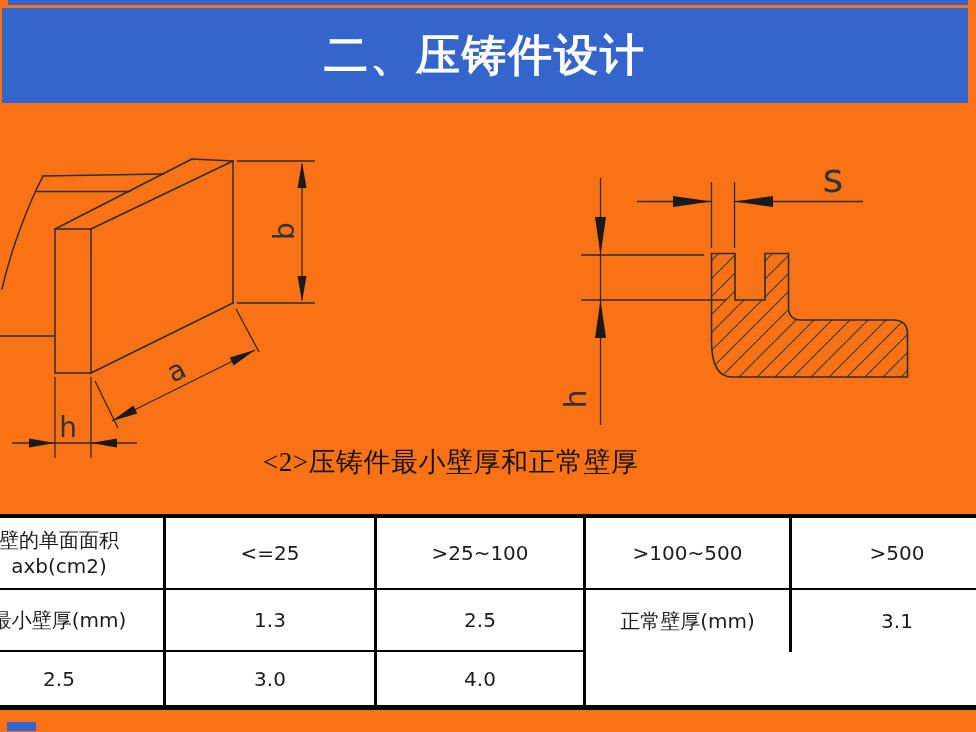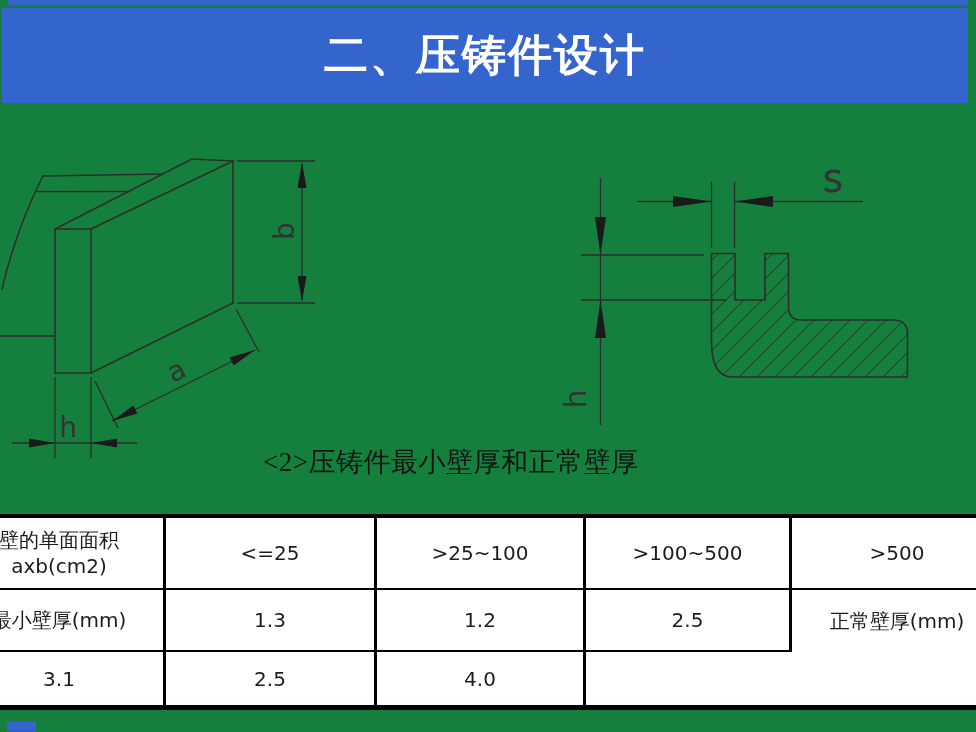--- a/index.html
+++ b/index.html
@@ -1,17 +1,17 @@
 <!DOCTYPE html>
 <html><head>
 <meta charset="utf-8">
 <style>
   html,body{margin:0;padding:0;background:#888;}
   .slide{
-    position:relative;width:976px;height:732px;background:#15803d;
+    position:relative;width:976px;height:732px;background:#f97316;
     overflow:hidden;font-family:"DejaVu Sans","Liberation Sans",sans-serif;
   }
   
   .top-strip{position:absolute;left:8px;top:0;width:960px;height:5px;background:#3465cd;}
   .title-bar{
     position:absolute;left:2px;top:8px;width:966px;height:95px;background:#3465cd;
     display:flex;align-items:center;justify-content:center;
   }
   .title-bar .title{
     color:#ffffff;font-size:44px;font-weight:700;letter-spacing:2px;
@@ -136,24 +136,24 @@
       <span>壁的单面面积</span>
       <span>axb(cm2)</span>
     </div>
     <div class="cell">&lt;=25</div>
     <div class="cell">&gt;25~100</div>
     <div class="cell">&gt;100~500</div>
     <div class="cell">&gt;500</div>
 
     <div class="cell">最小壁厚(mm)</div>
     <div class="cell">1.3</div>
-    <div class="cell">1.2</div>
     <div class="cell">2.5</div>
 
     <div class="cell lastrow">正常壁厚(mm)</div>
     <div class="cell lastrow">3.1</div>
     <div class="cell lastrow">2.5</div>
+    <div class="cell lastrow">3.0</div>
     <div class="cell lastrow">4.0</div>
   </div>
 
   <div class="bottom-accent"></div>
 
 </div>
 
 </body></html>

